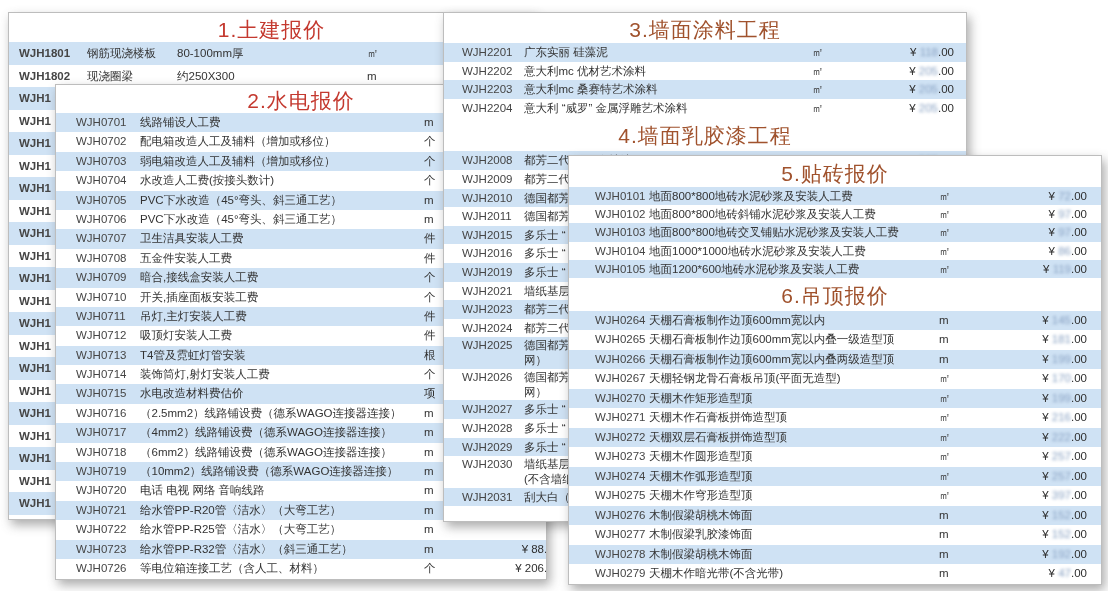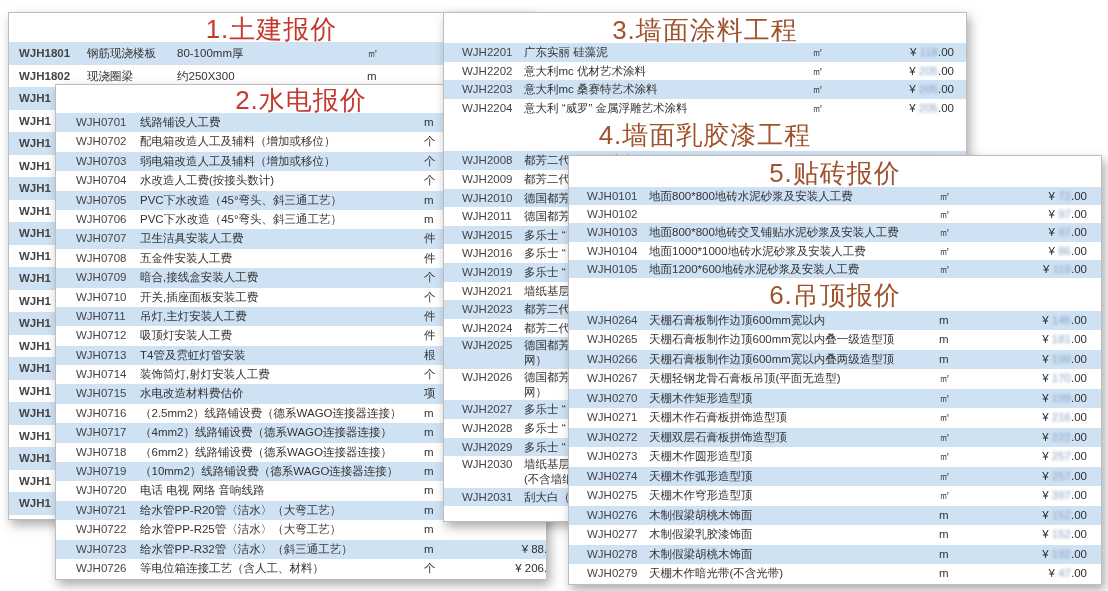--- a/index.html
+++ b/index.html
@@ -5,21 +5,21 @@
   html,body{margin:0;padding:0;background:#fff;}
   #stage{position:relative;width:1108px;height:591px;background:#ffffff;overflow:hidden;
          font-family:"Liberation Sans","DejaVu Sans",sans-serif;}
   .sheet{position:absolute;background:#ffffff;border:1px solid #bdbdbd;
          box-shadow:3px 5px 10px rgba(70,70,70,.45);overflow:hidden;}
   #sheet1{left:8px;top:12px;width:525px;height:506px;z-index:1;}
   #sheet2{left:55px;top:84px;width:490px;height:494px;z-index:2;}
   #sheet3{left:443px;top:12px;width:522px;height:508px;z-index:3;}
   #sheet5{left:568px;top:155px;width:532px;height:428px;z-index:4;}
 
-  .sec-title{text-align:center;font-size:26px;letter-spacing:1px;}
+  .sec-title{text-align:center;font-size:21px;letter-spacing:1px;}
   .red{color:#c4392f;}
   .brown{color:#a0522d;}
   #sheet1 .sec-title{height:29px;line-height:33px;}
   #sheet2 .sec-title{height:28px;line-height:31px;}
   #sheet3 .t3{height:30px;line-height:34px;}
   #sheet3 .t4{height:34px;line-height:37px;}
   #sheet5 .t5{height:31px;line-height:35px;}
   #sheet5 .t6{height:33px;line-height:35px;}
 
   .rows .row:nth-child(odd){background:#cfe2f4;}
@@ -31,21 +31,21 @@
   #sheet5 .rows-a .row{height:18.2px;line-height:18.2px;}
   #sheet5 .rows-b .row{height:19.5px;line-height:19.5px;}
 
   .cell{position:absolute;top:0;white-space:nowrap;}
   .tall .cell{top:1px;}
   .item{white-space:pre-line;}
   .code{color:#454545;}
   #sheet1 .code{left:10px;font-weight:bold;} #sheet1 .item{left:78px;} #sheet1 .spec{left:168px;} #sheet1 .unit{left:358px;}
   #sheet2 .code{left:20px;} #sheet2 .item{left:84px;} #sheet2 .unit{left:368px;} #sheet2 .price{right:-14px;}
   #sheet3 .code{left:18px;text-align:right;} #sheet3 .item{left:80px;} #sheet3 .unit{left:368px;} #sheet3 .price{right:12px;}
-  #sheet5 .code{left:18px;text-align:center;} #sheet5 .item{left:80px;} #sheet5 .unit{left:370px;} #sheet5 .price{right:14px;}
+  #sheet5 .code{left:26px;text-align:center;} #sheet5 .item{left:80px;} #sheet5 .unit{left:370px;} #sheet5 .price{right:14px;}
   .price{text-align:left;color:#2e2e2e;}
   .masked{filter:blur(1.8px);color:#87a0c2;}
 </style>
 </head>
 <body>
 
 <div id="stage">
 
   <div class="sheet" id="sheet1">
     <div class="sec-title red">1.土建报价</div>
@@ -360,20 +360,21 @@
     <div class="sec-title brown t5">5.贴砖报价</div>
     <div class="rows rows-a">
         <div class="row">
           <span class="cell code">WJH0101</span>
           <span class="cell item">地面800*800地砖水泥砂浆及安装人工费</span>
           <span class="cell unit">㎡</span>
           <span class="cell price">¥ <span class="masked">72</span>.00</span>
         </div>
         <div class="row">
           <span class="cell code">WJH0102</span>
+          <span class="cell item">地面800*800地砖斜铺水泥砂浆及安装人工费</span>
           <span class="cell unit">㎡</span>
           <span class="cell price">¥ <span class="masked">97</span>.00</span>
         </div>
         <div class="row">
           <span class="cell code">WJH0103</span>
           <span class="cell item">地面800*800地砖交叉铺贴水泥砂浆及安装人工费</span>
           <span class="cell unit">㎡</span>
           <span class="cell price">¥ <span class="masked">97</span>.00</span>
         </div>
         <div class="row">

